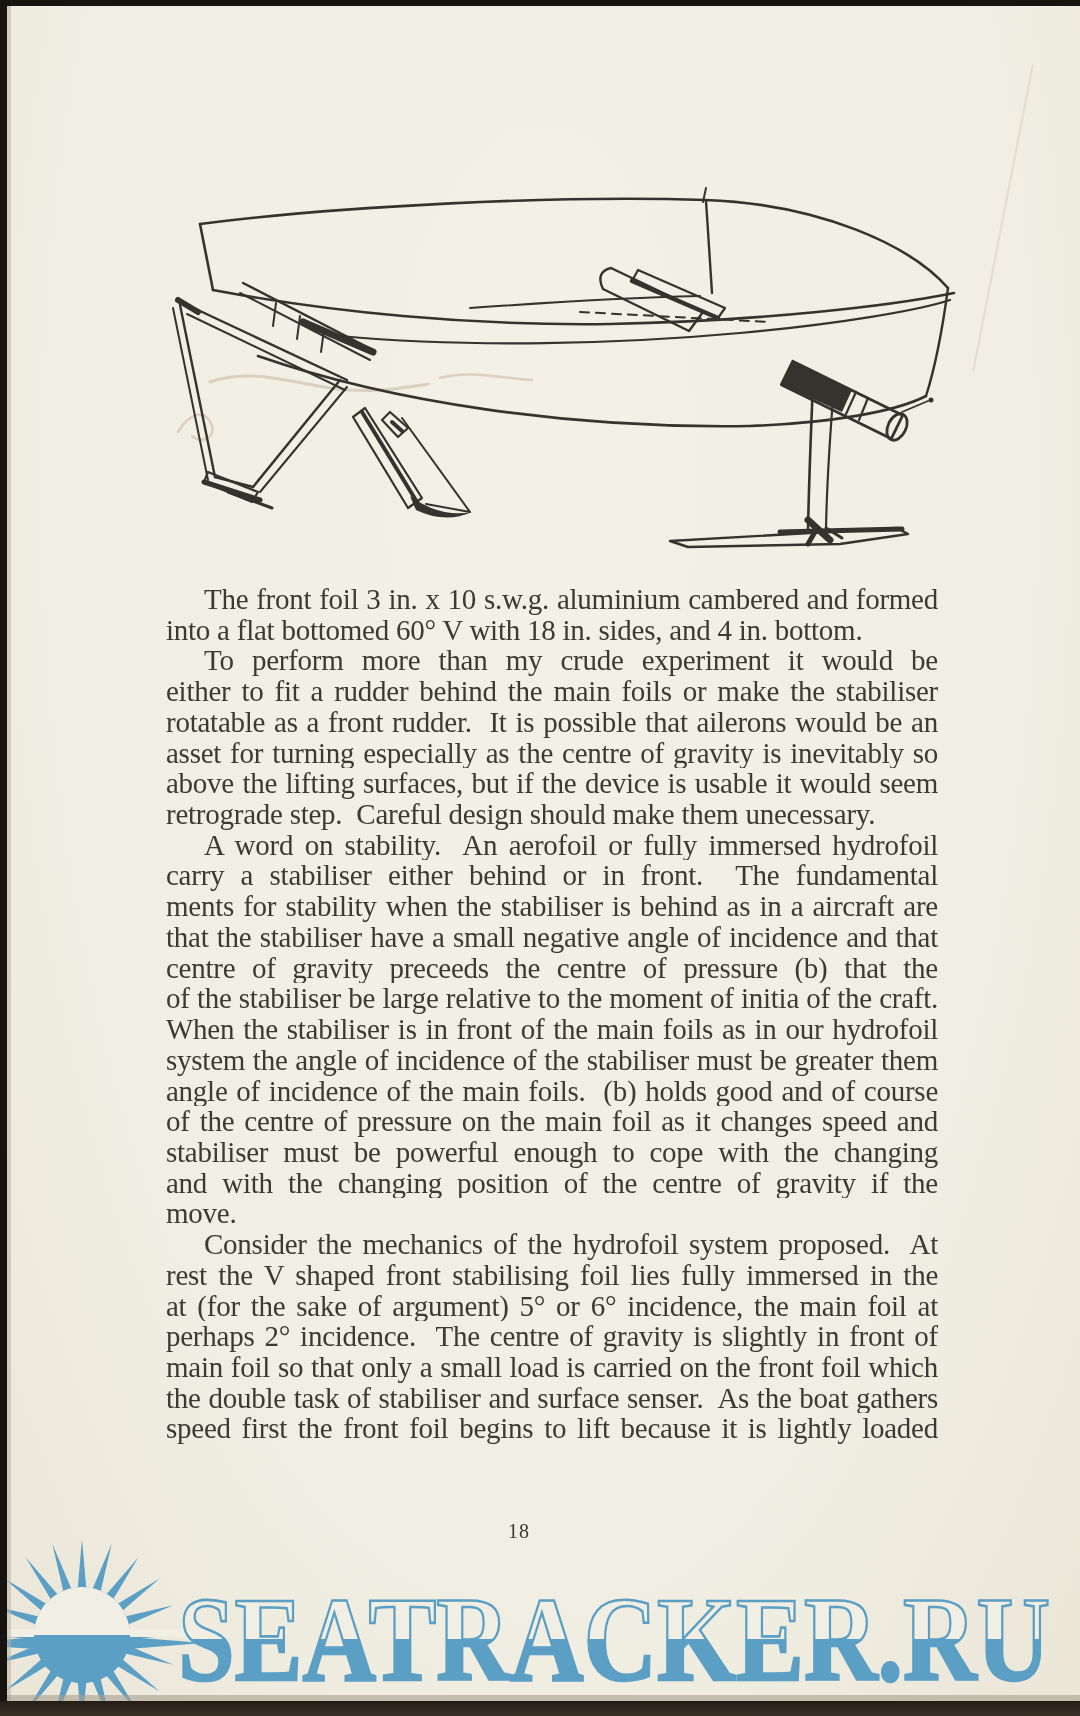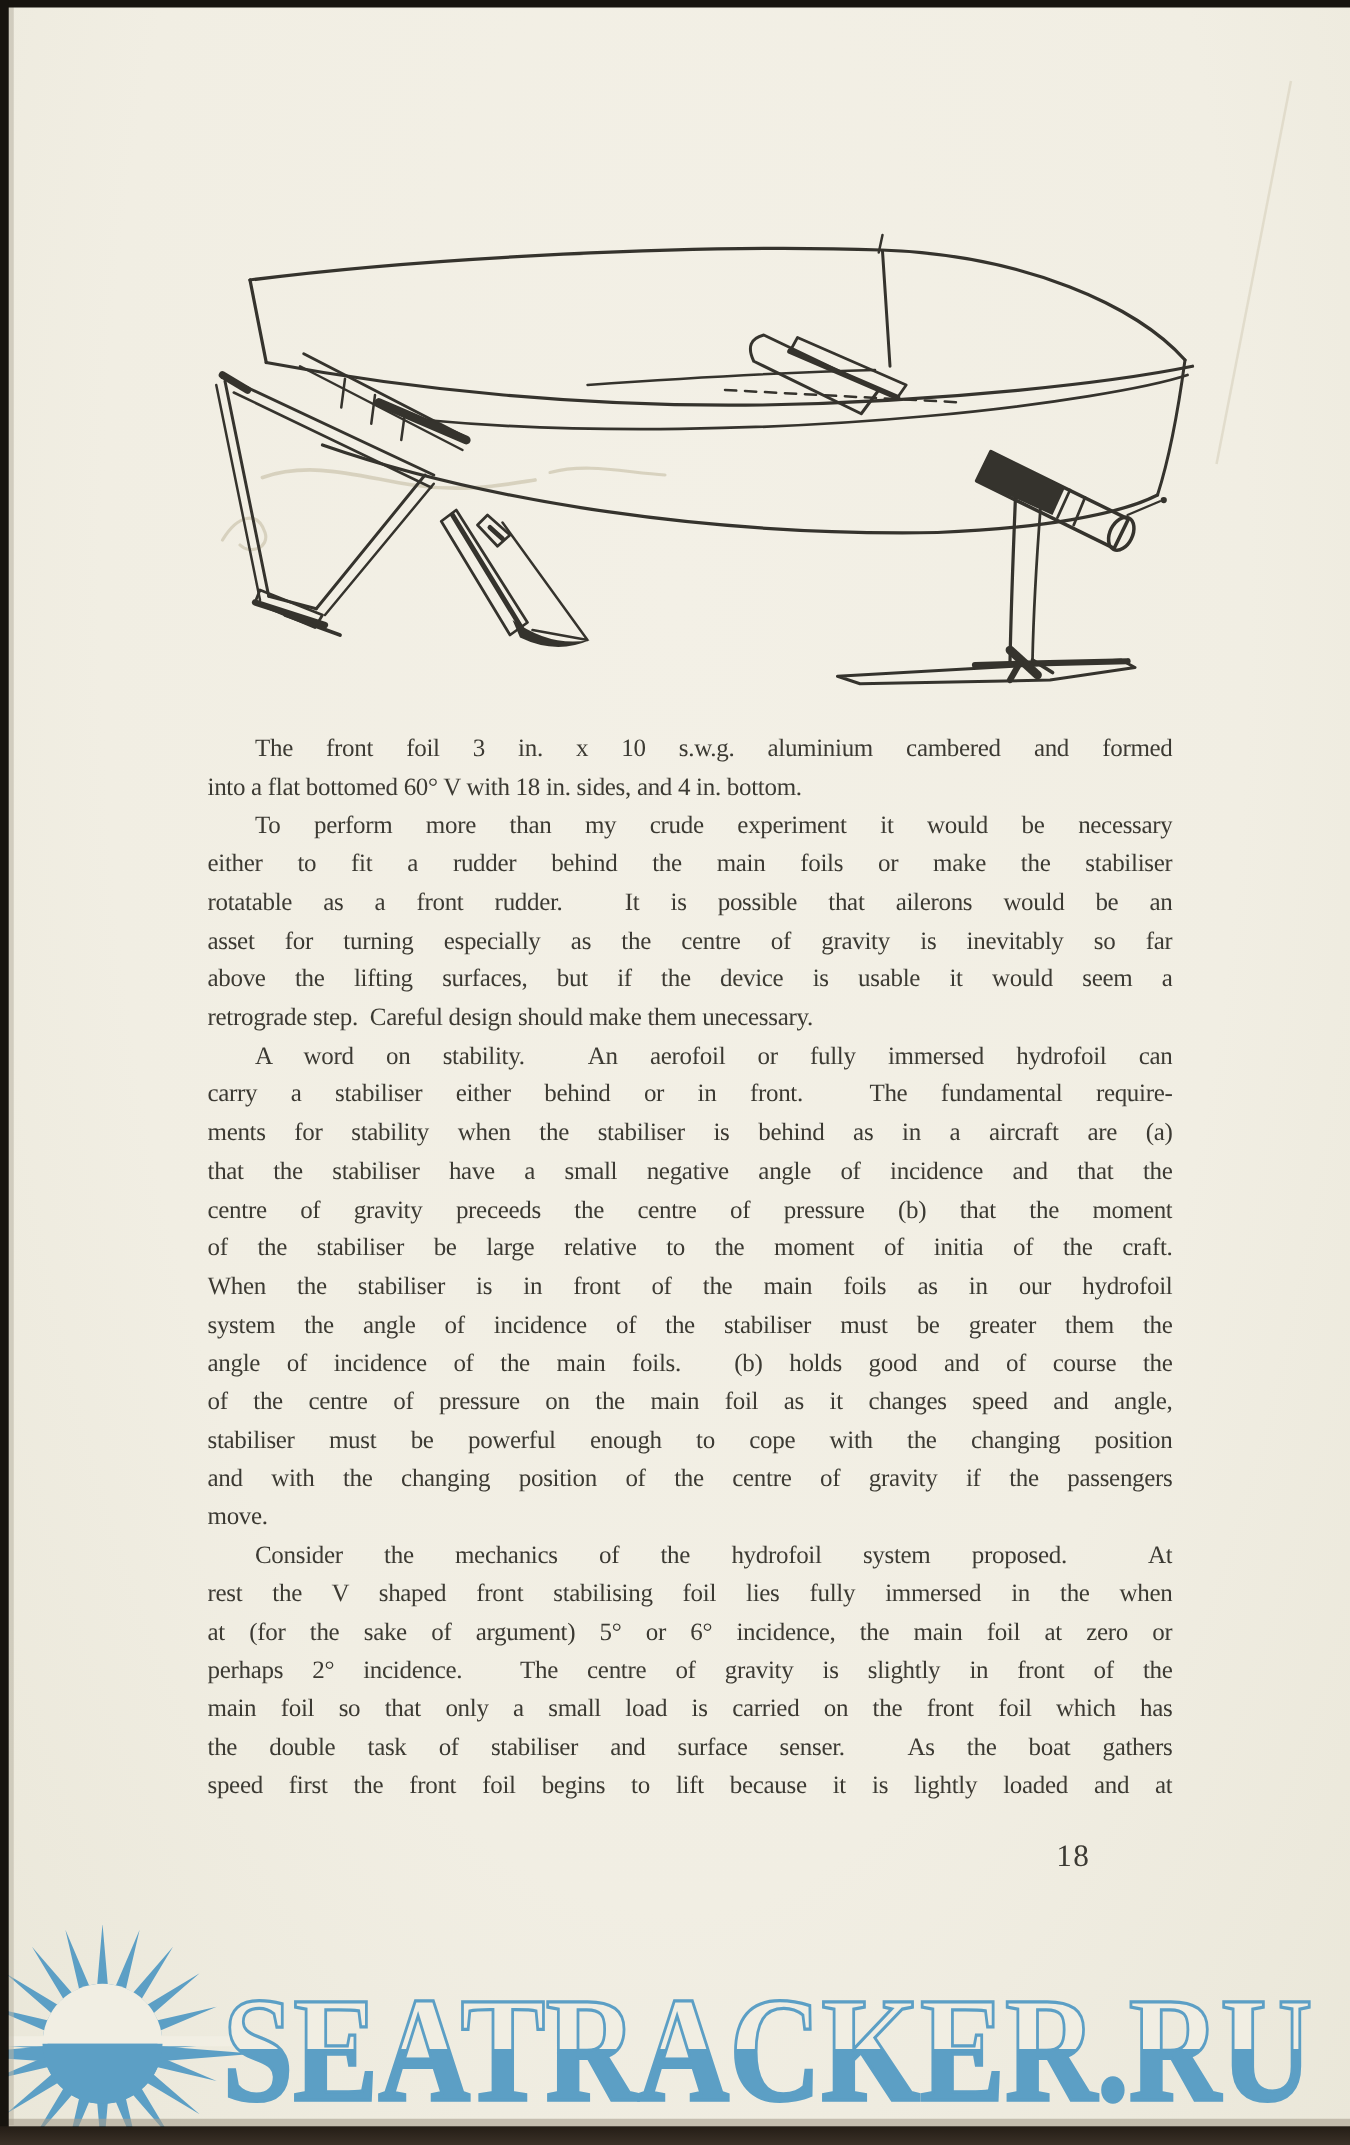--- a/index.html
+++ b/index.html
@@ -33,30 +33,30 @@
   .wm-text{
     font-family:"Liberation Serif", serif;font-weight:bold;
     stroke:var(--wm);stroke-width:2.6px;
   }
 
   
   .body-text{position:absolute;left:166px;top:584px;width:772px;}
   .para{margin:0;}
   .tline{
     white-space:pre-wrap;overflow:hidden;
-    height:30.72px;line-height:30.72px;font-size:20px;letter-spacing:-0.25px;
+    height:30.72px;line-height:30.72px;font-size:29px;letter-spacing:-0.25px;
     color:var(--text-color);
     text-align:justify;text-align-last:justify;
   }
   .tline.indent{text-indent:38px;}
   .tline.last{text-align-last:left;}
 
   .page-number{
-    position:absolute;left:166px;top:1472px;width:706px;
-    text-align:right;font-size:25px;color:var(--text-color);letter-spacing:1px;
+    position:absolute;left:166px;top:1520px;width:706px;
+    text-align:center;font-size:20px;color:var(--text-color);letter-spacing:1px;
   }
 </style>
 </head>
 <body>
 
 <div class="page">
 
   <svg class="sketch" width="830" height="430" viewBox="0 0 830 430">
 
     <g>

